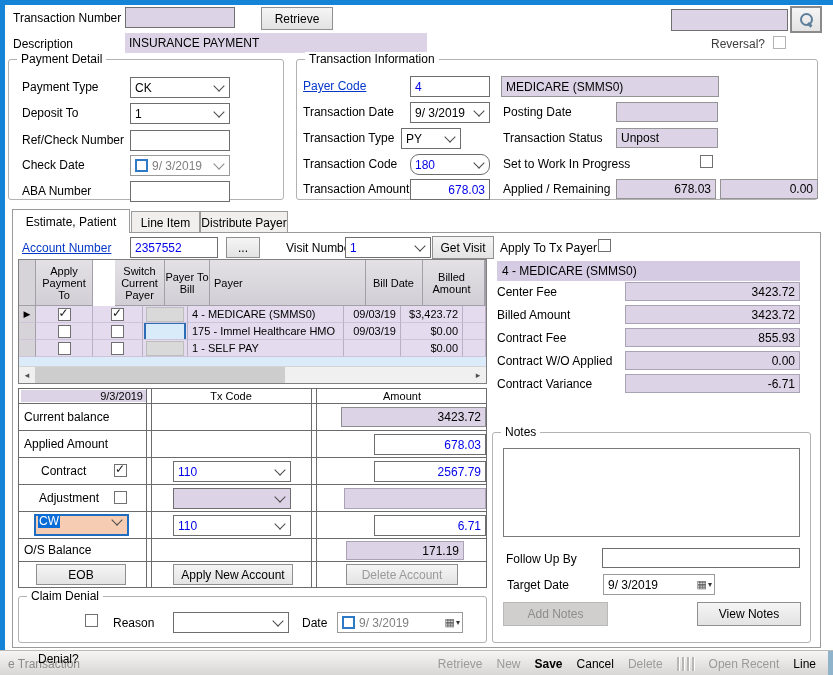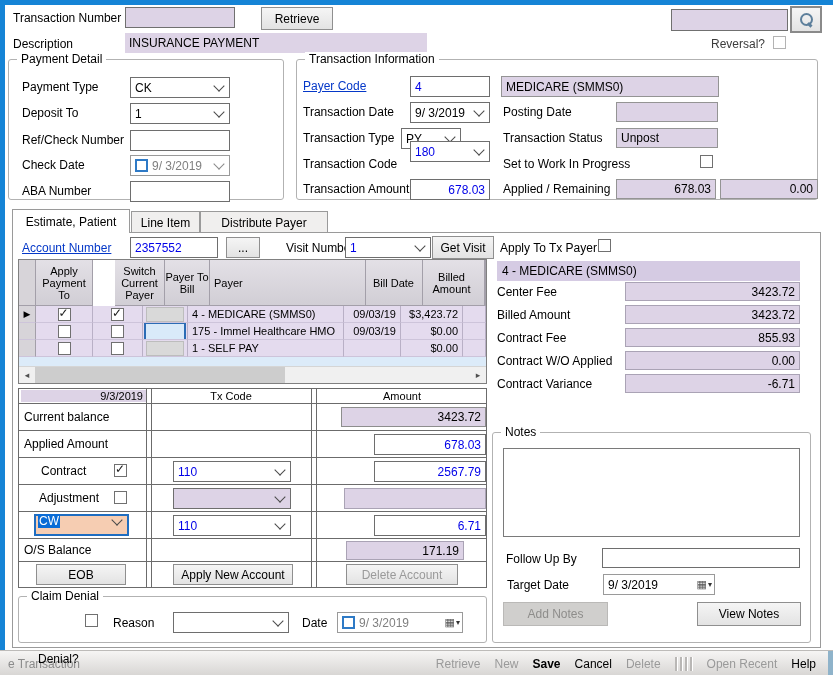--- a/index.html
+++ b/index.html
@@ -167,21 +167,21 @@
   <div class="abs combo" style="left:401px;top:128px;width:60px;height:21px;">
       <span class="ctext">PY</span>
       <span class="chev"></span>
     </div>
   <span class="lbl" style="left:503px;top:131px;">Transaction Status</span>
   <div class="abs fld" style="left:616px;top:128px;width:102px;height:20px;">
       <span>Unpost</span>
     </div>
 
   <span class="lbl" style="left:303px;top:157px;">Transaction Code</span>
-  <div class="abs combo blue-text" style="left:410px;top:141px;width:80px;height:21px;">
+  <div class="abs combo blue-text" style="left:410px;top:154px;width:80px;height:21px;border-radius:9px;">
       <span class="ctext">180</span>
       <span class="chev"></span>
     </div>
   <span class="lbl" style="left:503px;top:157px;">Set to Work In Progress</span>
   <div class="cb" style="left:700px;top:155px;"></div>
 
   <span class="lbl" style="left:303px;top:182px;">Transaction Amount</span>
   <div class="abs inp right blue-text" style="left:410px;top:179px;width:80px;height:21px;">
       <span>678.03</span>
     </div>
@@ -192,21 +192,21 @@
   <div class="abs fld right" style="left:720px;top:179px;width:98px;height:20px;">
       <span>0.00</span>
     </div>
 
   <div class="tab active" style="left:12px;top:209px;width:118px;height:24px;">
       <span>Estimate, Patient</span>
     </div>
   <div class="tab" style="left:131px;top:211px;width:69px;height:22px;">
       <span>Line Item</span>
     </div>
-  <div class="tab" style="left:200px;top:211px;width:128px;height:22px;">
+  <div class="tab" style="left:200px;top:211px;width:88px;height:22px;">
       <span>Distribute Payer</span>
     </div>
   <div class="abs" style="left:12px;top:232px;width:809px;height:416px;border:1px solid #9a9a9a;background:#fff;z-index:1;"></div>
 
   <div class="abs" style="left:0;top:0;width:833px;height:675px;z-index:2;">
 
     <span class="lbl link" style="left:22px;top:241px;">Account Number</span>
     <div class="abs inp blue-text" style="left:130px;top:237px;width:88px;height:21px;">
         <span>2357552</span>
       </div>
@@ -438,17 +438,17 @@
       <span style="font-weight:600;">Save</span>
       <span>Cancel</span>
       <span class="sb-grey">Delete</span>
       <span class="grip">
           <i></i>
           <i></i>
           <i></i>
           <i></i>
         </span>
       <span class="sb-grey">Open Recent</span>
-      <span>Help</span>
+      <span>Line</span>
     </div>
     <div style="width:5px;height:25px;background:#8fb3ca;"></div>
   </div>
 </div>
 
 </body></html>

